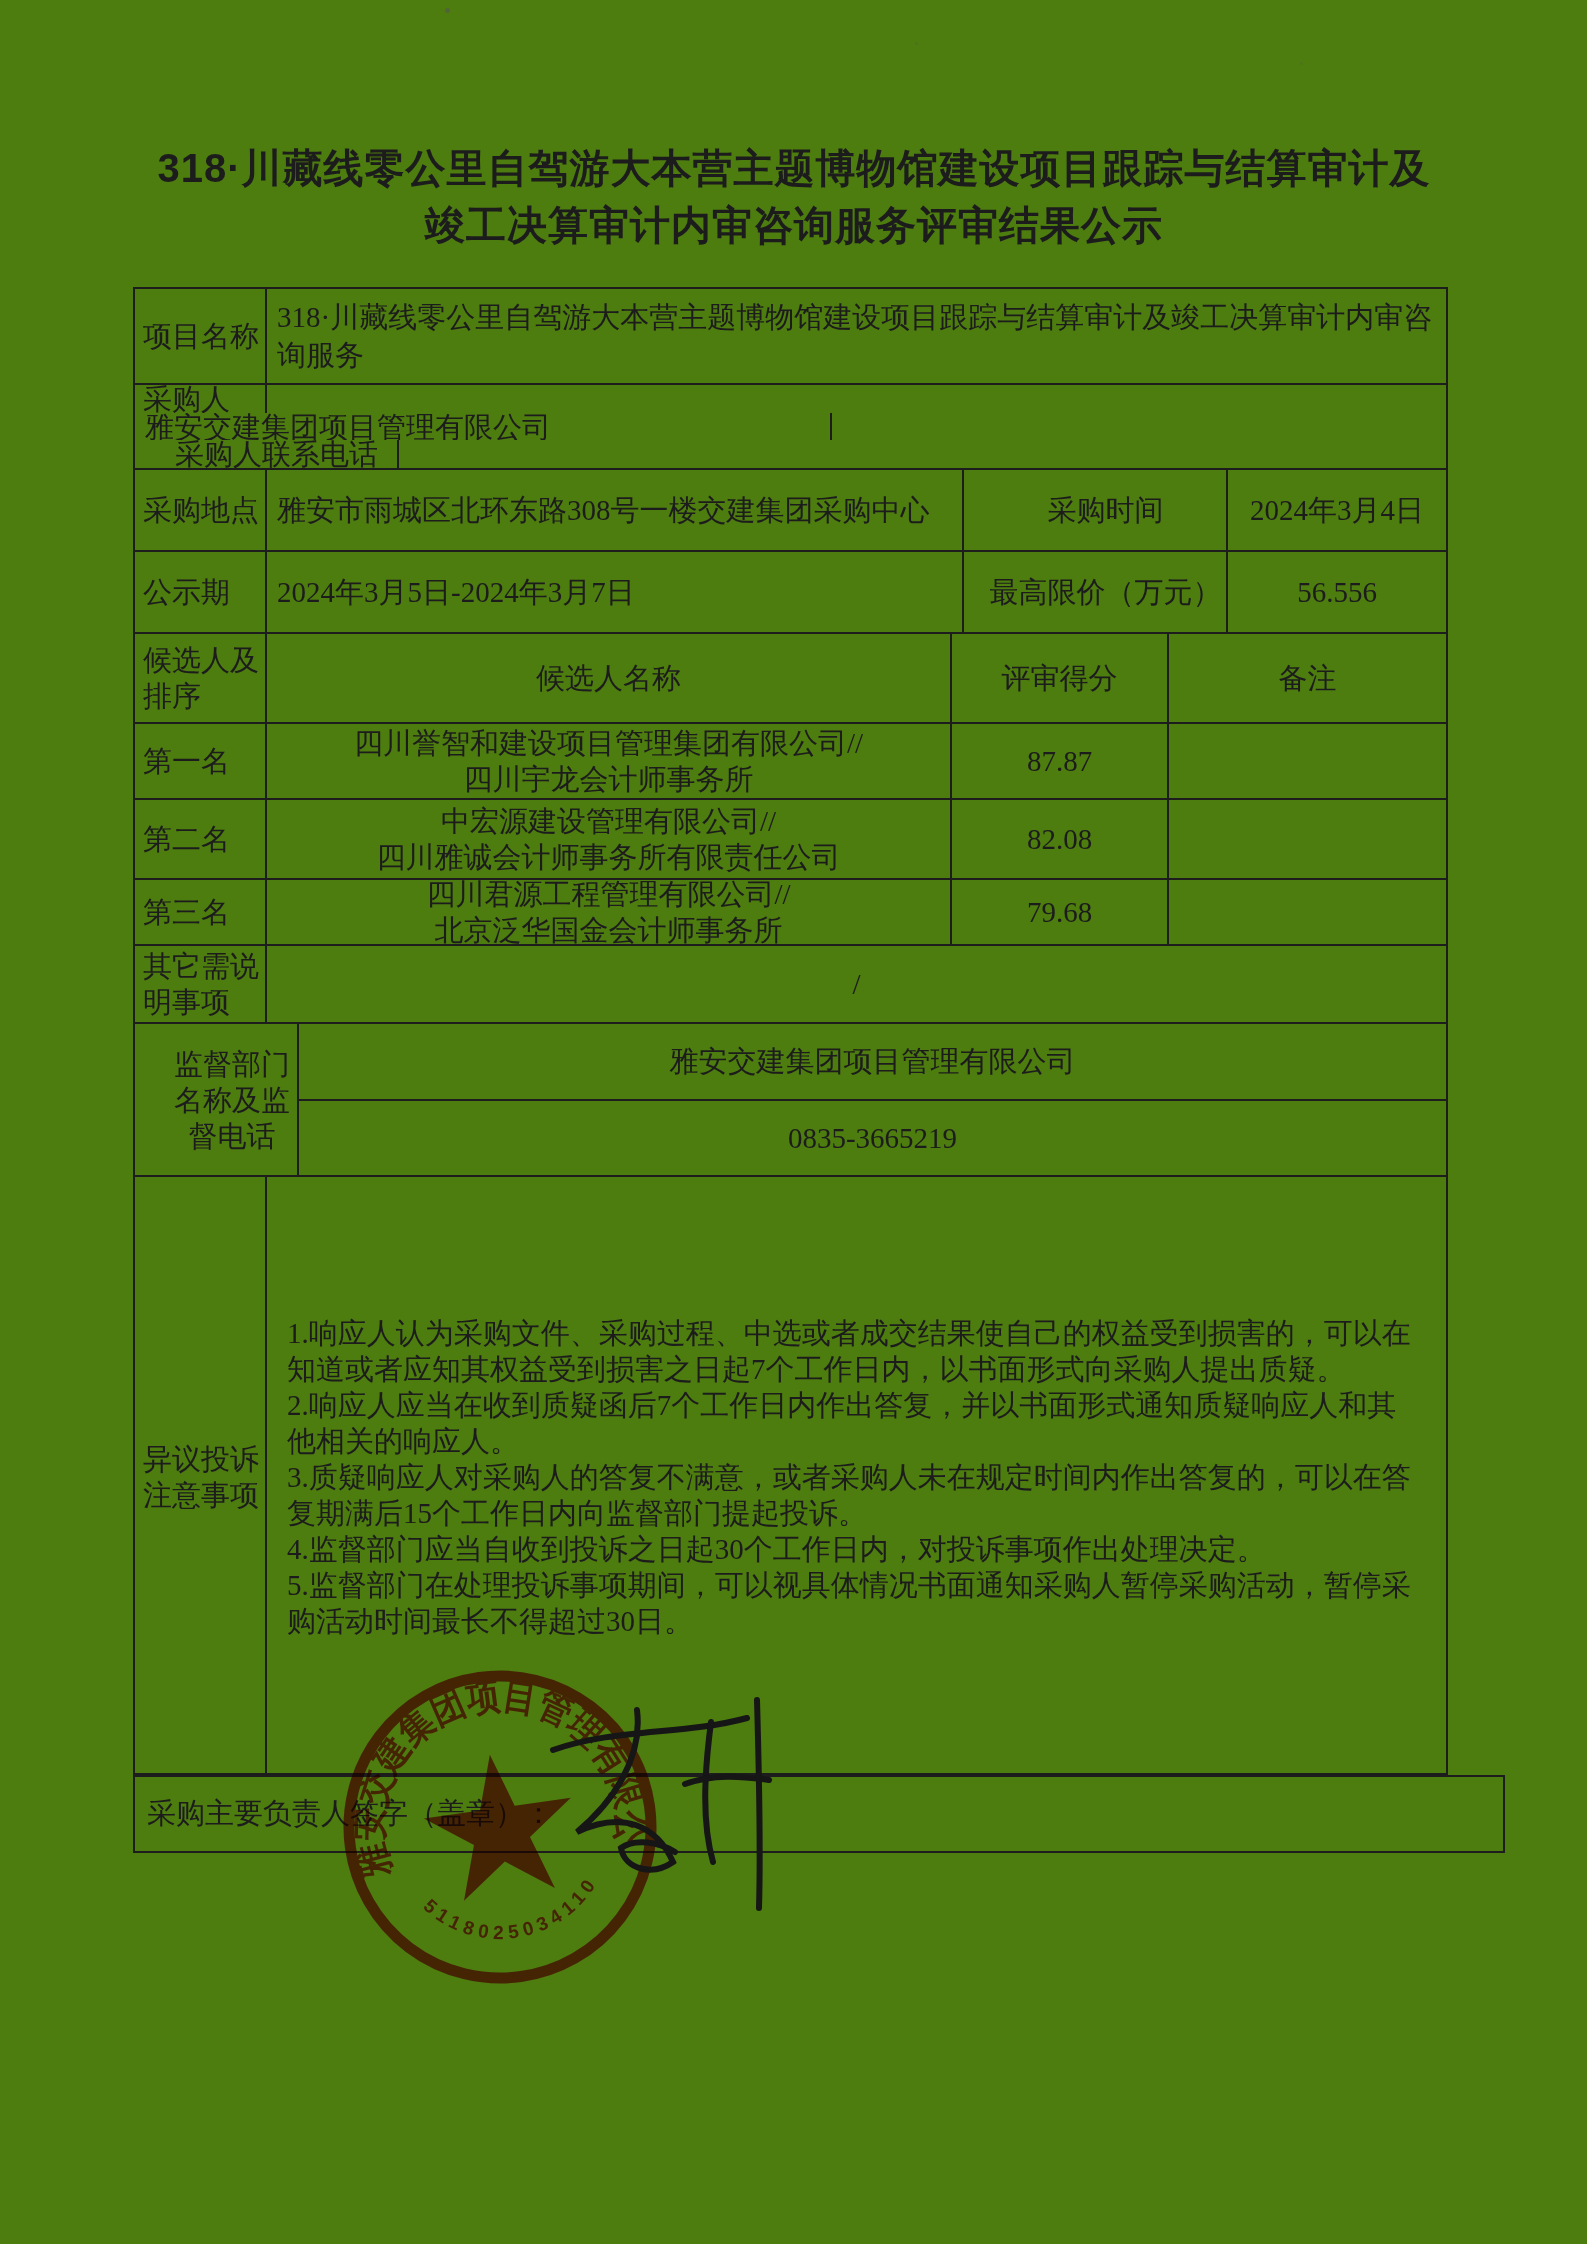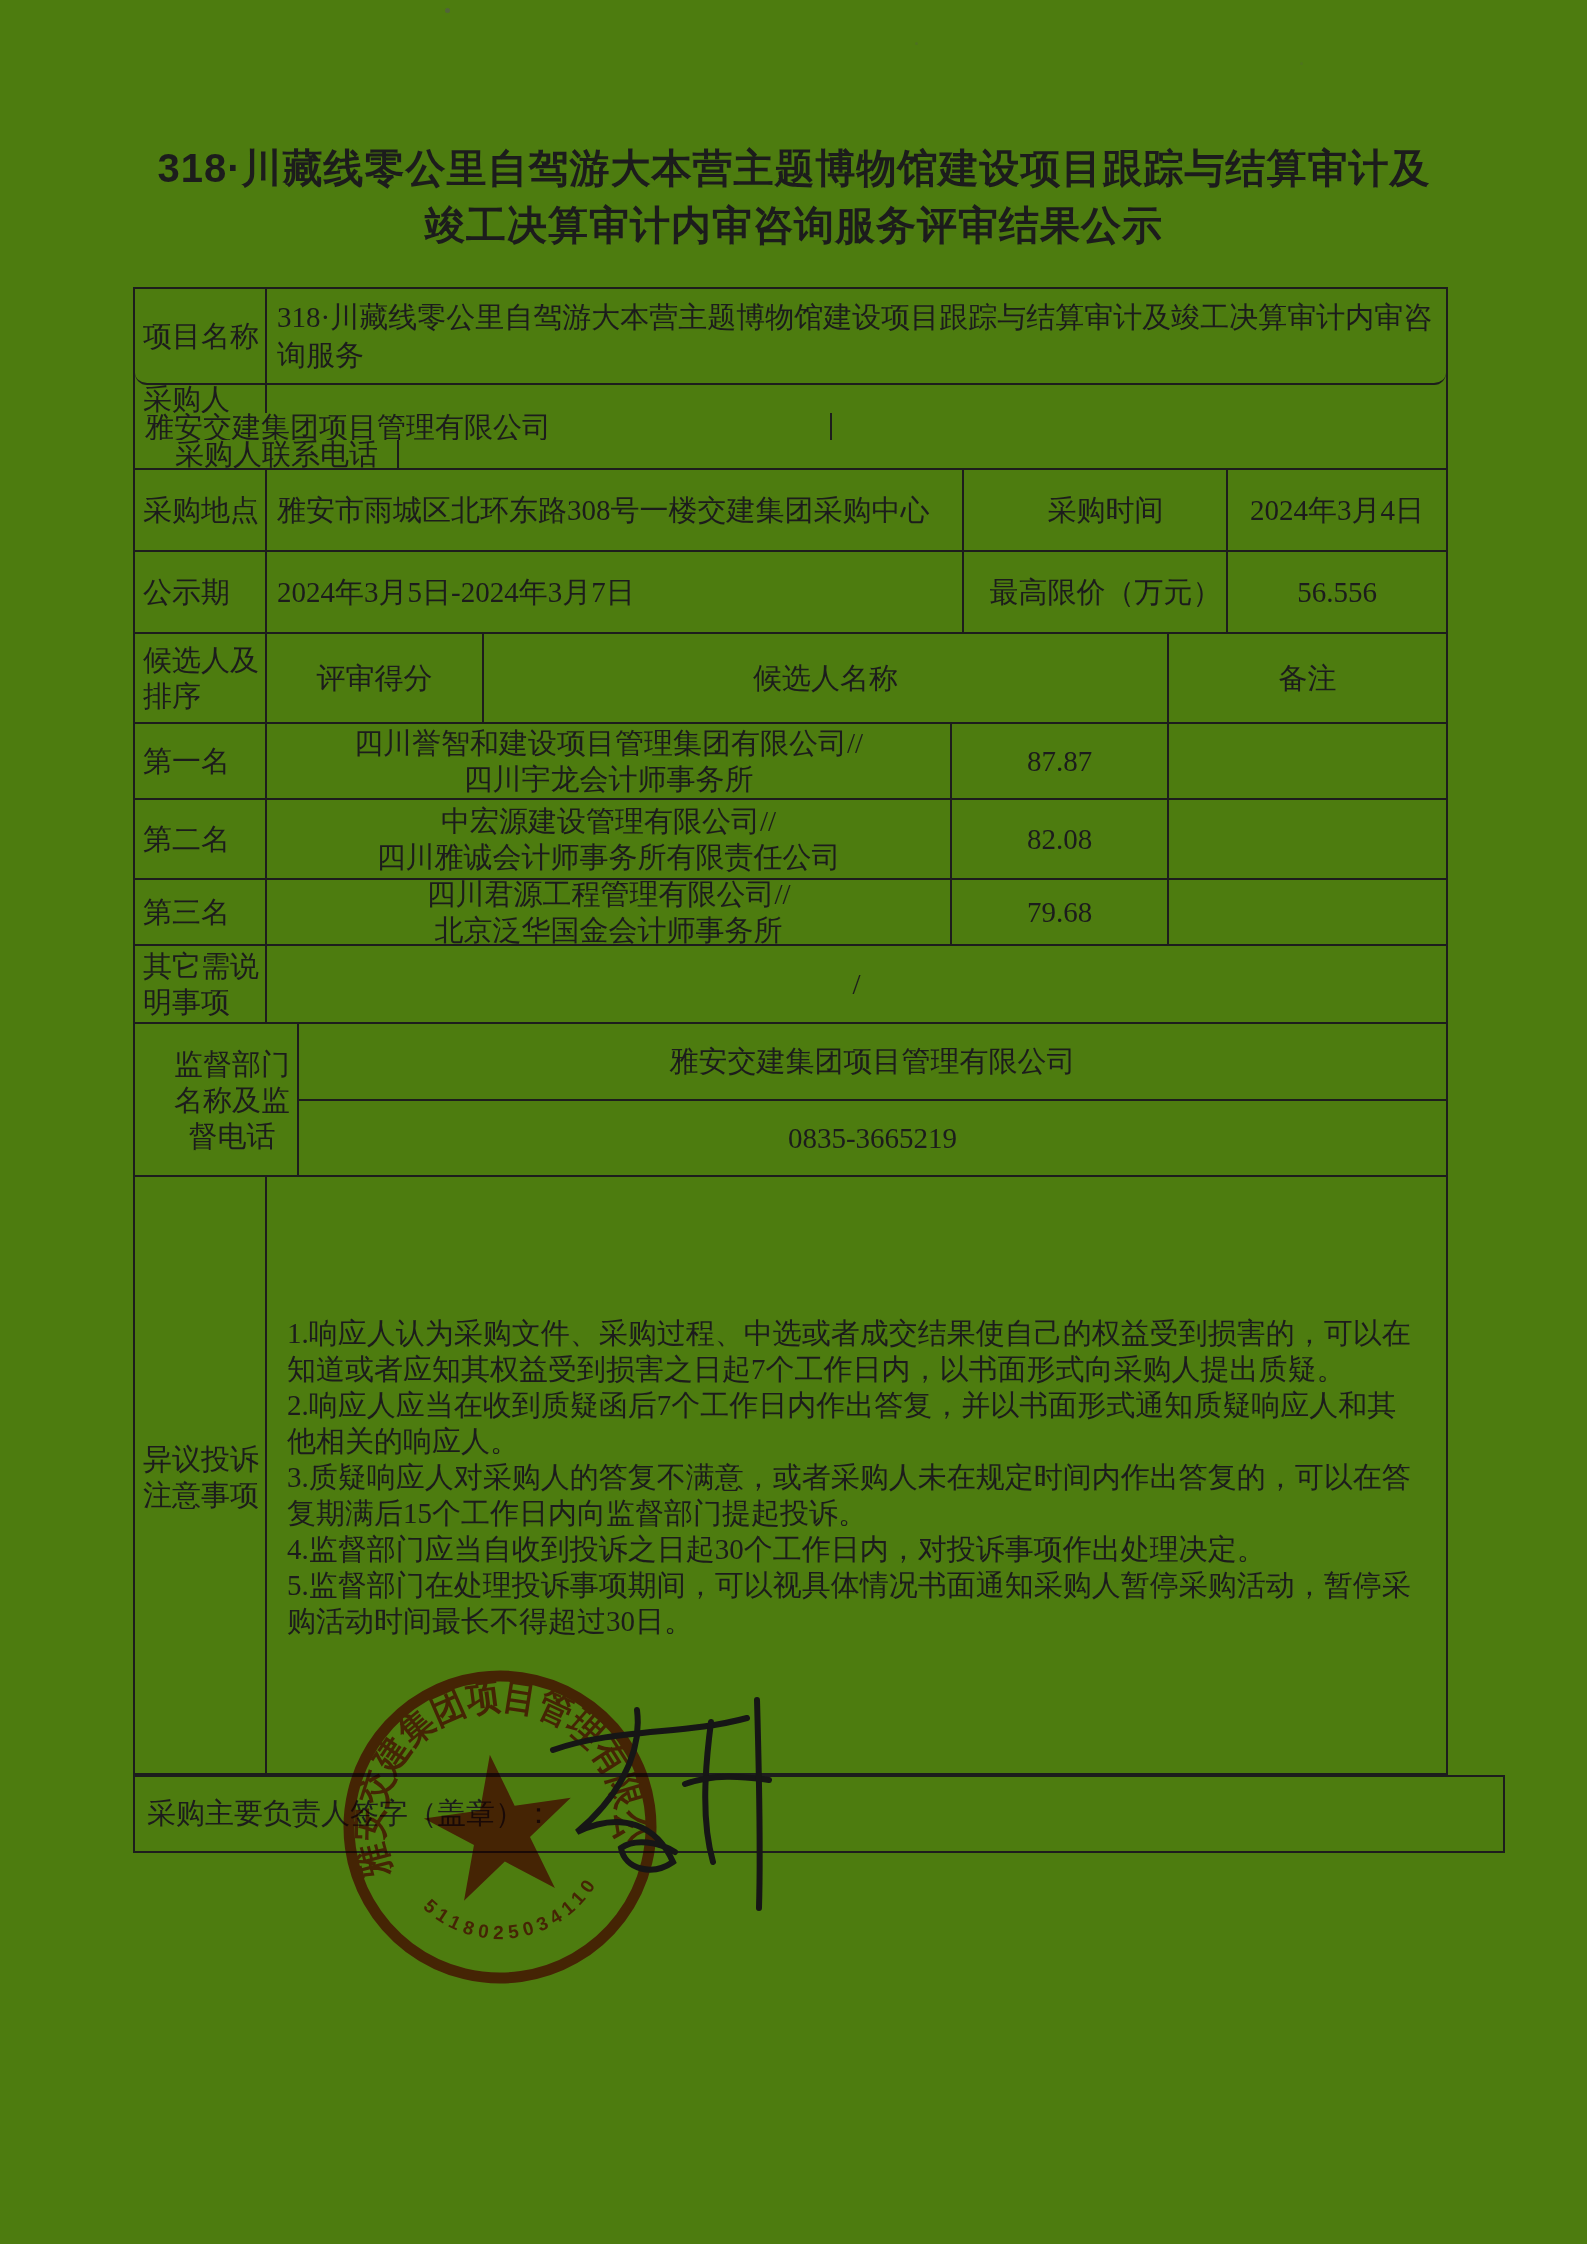--- a/index.html
+++ b/index.html
@@ -90,21 +90,21 @@
 </head>
 <body>
 
 <div class="page">
 
   <h1 class="title">318·川藏线零公里自驾游大本营主题博物馆建设项目跟踪与结算审计及
 竣工决算审计内审咨询服务评审结果公示</h1>
 
   <div class="doc-table">
 
-    <div class="row" style="height:96px;border-radius:12px;">
+    <div class="row" style="height:96px;">
       <div class="cell c-label">项目名称</div>
       <div class="cell c-full end" style="line-height:38px;">318·川藏线零公里自驾游大本营主题博物馆建设项目跟踪与结算审计及竣工决算审计内审咨询服务</div>
     </div>
 
     <div class="row" style="height:85px;flex-direction:column;">
       <div class="cell c-label">采购人</div>
       <div class="cell c-a1">雅安交建集团项目管理有限公司</div>
       <div class="cell c-a2">采购人联系电话</div>
       <div class="cell c-a3 end">0835-3665219</div>
     </div>
@@ -119,22 +119,22 @@
     <div class="row" style="height:82px;">
       <div class="cell c-label">公示期</div>
       <div class="cell c-a1">2024年3月5日-2024年3月7日</div>
       <div class="cell c-a2">最高限价（万元）</div>
       <div class="cell c-a3 end">56.556</div>
     </div>
 
     <div class="row" style="height:90px;">
       <div class="cell c-label" style="white-space:pre-line;">候选人及
 排序</div>
+      <div class="cell c-b1">候选人名称</div>
       <div class="cell c-b2">评审得分</div>
-      <div class="cell c-b1">候选人名称</div>
       <div class="cell c-b3 end">备注</div>
     </div>
 
     <div class="row" style="height:76px;">
       <div class="cell c-label">第一名</div>
       <div class="cell c-b1">四川誉智和建设项目管理集团有限公司//
 四川宇龙会计师事务所</div>
       <div class="cell c-b2">87.87</div>
       <div class="cell c-b3 end"></div>
     </div>

